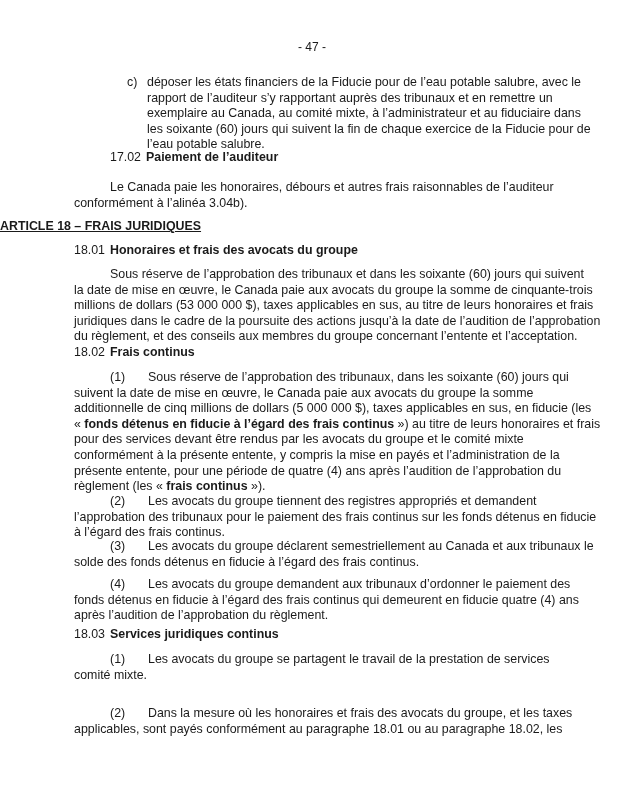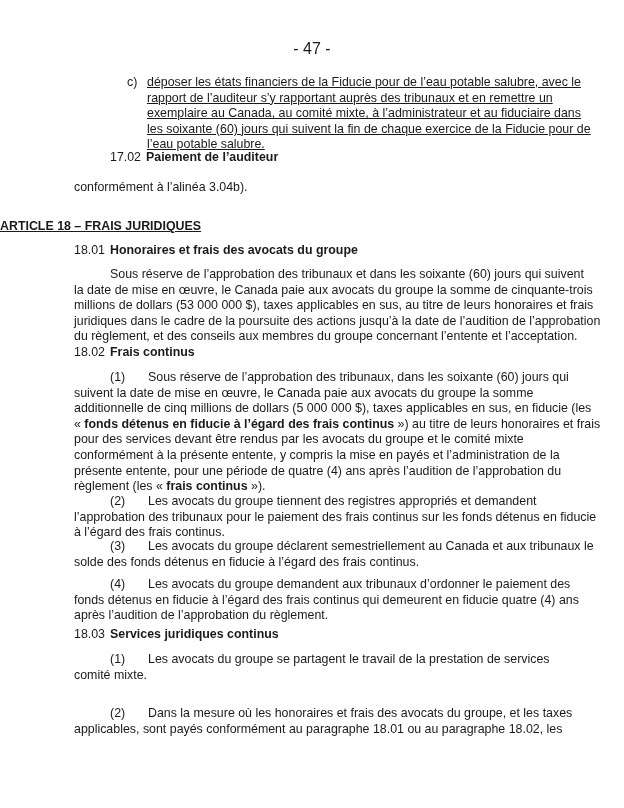--- a/index.html
+++ b/index.html
@@ -1,25 +1,25 @@
 <!DOCTYPE html>
 <html><head>
   <meta charset="utf-8">
   <style>
     html, body { margin: 0; padding: 0; background: #ffffff; }
     body { width: 624px; height: 808px; overflow: hidden; position: relative;
            font-family: "Liberation Sans", sans-serif; font-size: 12.4px; color: #1a1a1a; }
     .page { position: absolute; left: 0; top: 0; width: 624px; height: 808px; }
-    .pnum { position: absolute; top: 40px; left: 0; width: 624px; text-align: center; font-size: 16px; }
+    .pnum { position: absolute; top: 40px; left: 0; width: 624px; text-align: center; font-size: 12px; }
     .blk { position: absolute; left: 74px; width: 490px; line-height: 15.6px; }
     .line { display: block; white-space: nowrap; }
     .ind { padding-left: 36px; }
     .item-c { position: absolute; left: 127px; width: 440px; line-height: 15.6px; }
     .item-c .lbl { position: absolute; left: 0; top: 0; }
-    .item-c .txt { margin-left: 20px; text-decoration: underline; }
+    .item-c .txt { margin-left: 20px; }
     .head { position: absolute; left: 74px; line-height: 15.6px; white-space: nowrap; }
     .head .num { display: inline-block; width: 36px; }
     .head b { font-weight: bold; }
     .art { position: absolute; left: 0; width: 624px; text-align: left; font-weight: bold; text-decoration: underline; }
     .sub { display: inline-block; width: 38px; }
     b { font-weight: bold; }
   </style>
 </head>
 <body>
 
@@ -35,20 +35,21 @@
       <span class="line">exemplaire au Canada, au comité mixte, à l’administrateur et au fiduciaire dans</span>
       <span class="line">les soixante (60) jours qui suivent la fin de chaque exercice de la Fiducie pour de</span>
       <span class="line">l’eau potable salubre.</span>
     </div>
   </div>
 
   <div class="head" style="top:150px;margin-left:36px;">
     <span class="num">17.02</span><b>Paiement de l’auditeur</b>
   </div>
   <div class="blk" style="top:180px;">
+    <span class="line ind">Le Canada paie les honoraires, débours et autres frais raisonnables de l’auditeur</span>
     <span class="line">conformément à l’alinéa 3.04b).</span>
   </div>
 
   <div class="art" style="top:219px;">ARTICLE 18 – FRAIS JURIDIQUES</div>
 
   <div class="head" style="top:243px;">
     <span class="num">18.01</span><b>Honoraires et frais des avocats du groupe</b>
   </div>
   <div class="blk" style="top:267px;">
     <span class="line ind">Sous réserve de l’approbation des tribunaux et dans les soixante (60) jours qui suivent</span>

